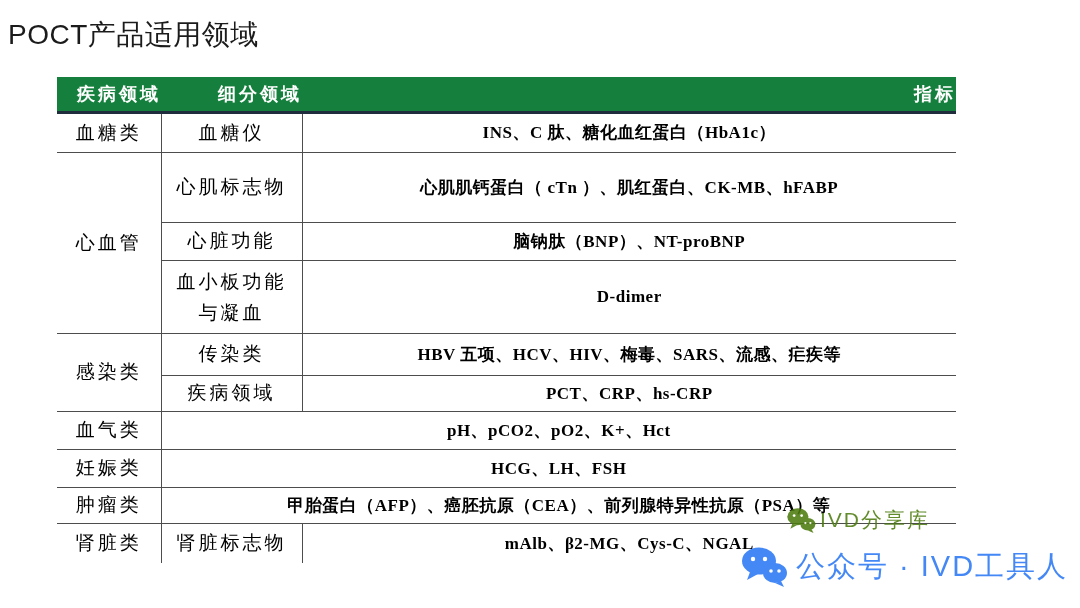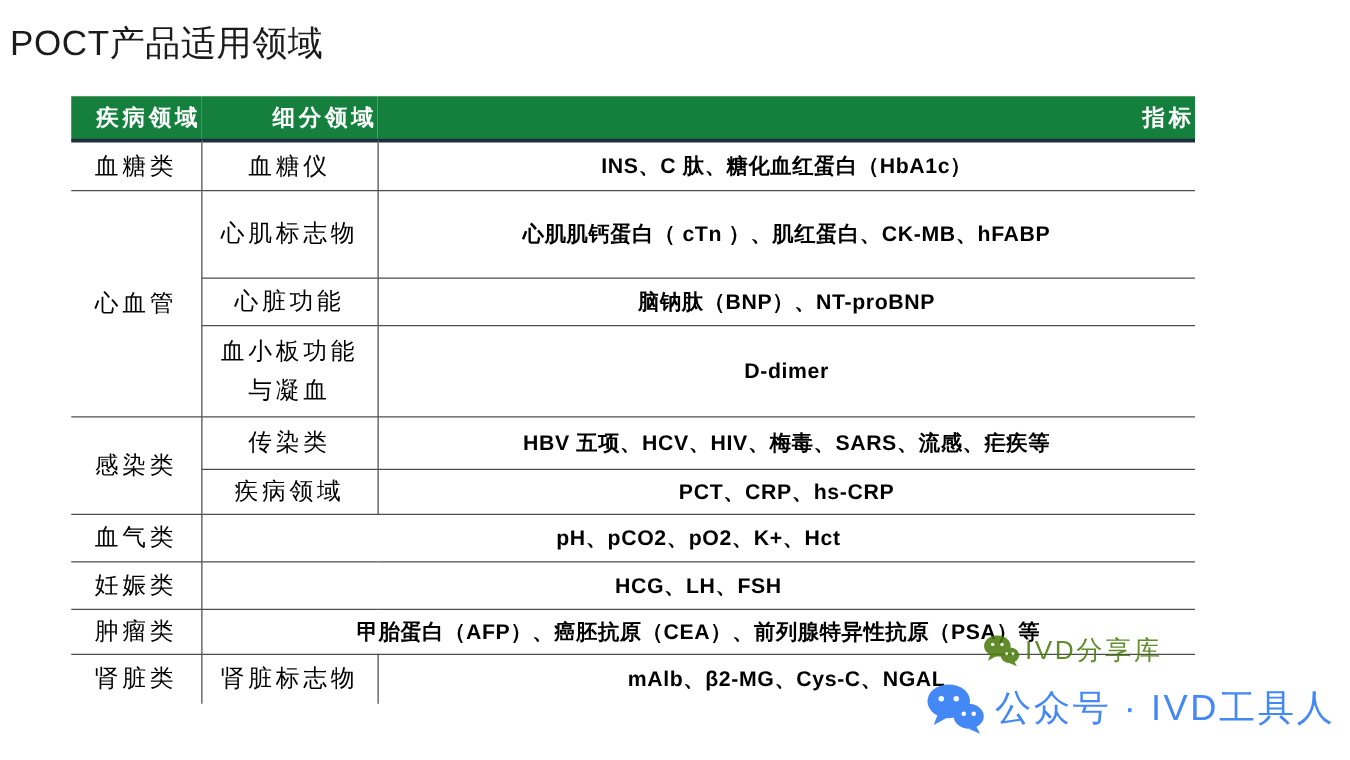--- a/index.html
+++ b/index.html
@@ -49,21 +49,21 @@
   tbody tr:first-child td { border-top: none; }
   tr.last td { border-bottom: none; }
   td.c1 { border-left: none !important; }
   td.c3, td.c23 { border-right: none !important; }
   td.c1, td.c2 {
     font-family: "DejaVu Serif", serif;
     font-size: 19px;
     letter-spacing: 3px;
   }
   td.c3, td.c23 {
-    font-family: Liberation Sans, sans-serif;
+    font-family: Liberation Serif, serif;
     font-size: 17px;
     font-weight: 700;
     letter-spacing: 0.5px;
   }
   .two-line span { display: block; line-height: 31px; }
   .wm {
     position: absolute;
     display: flex;
     align-items: center;
     white-space: nowrap;

